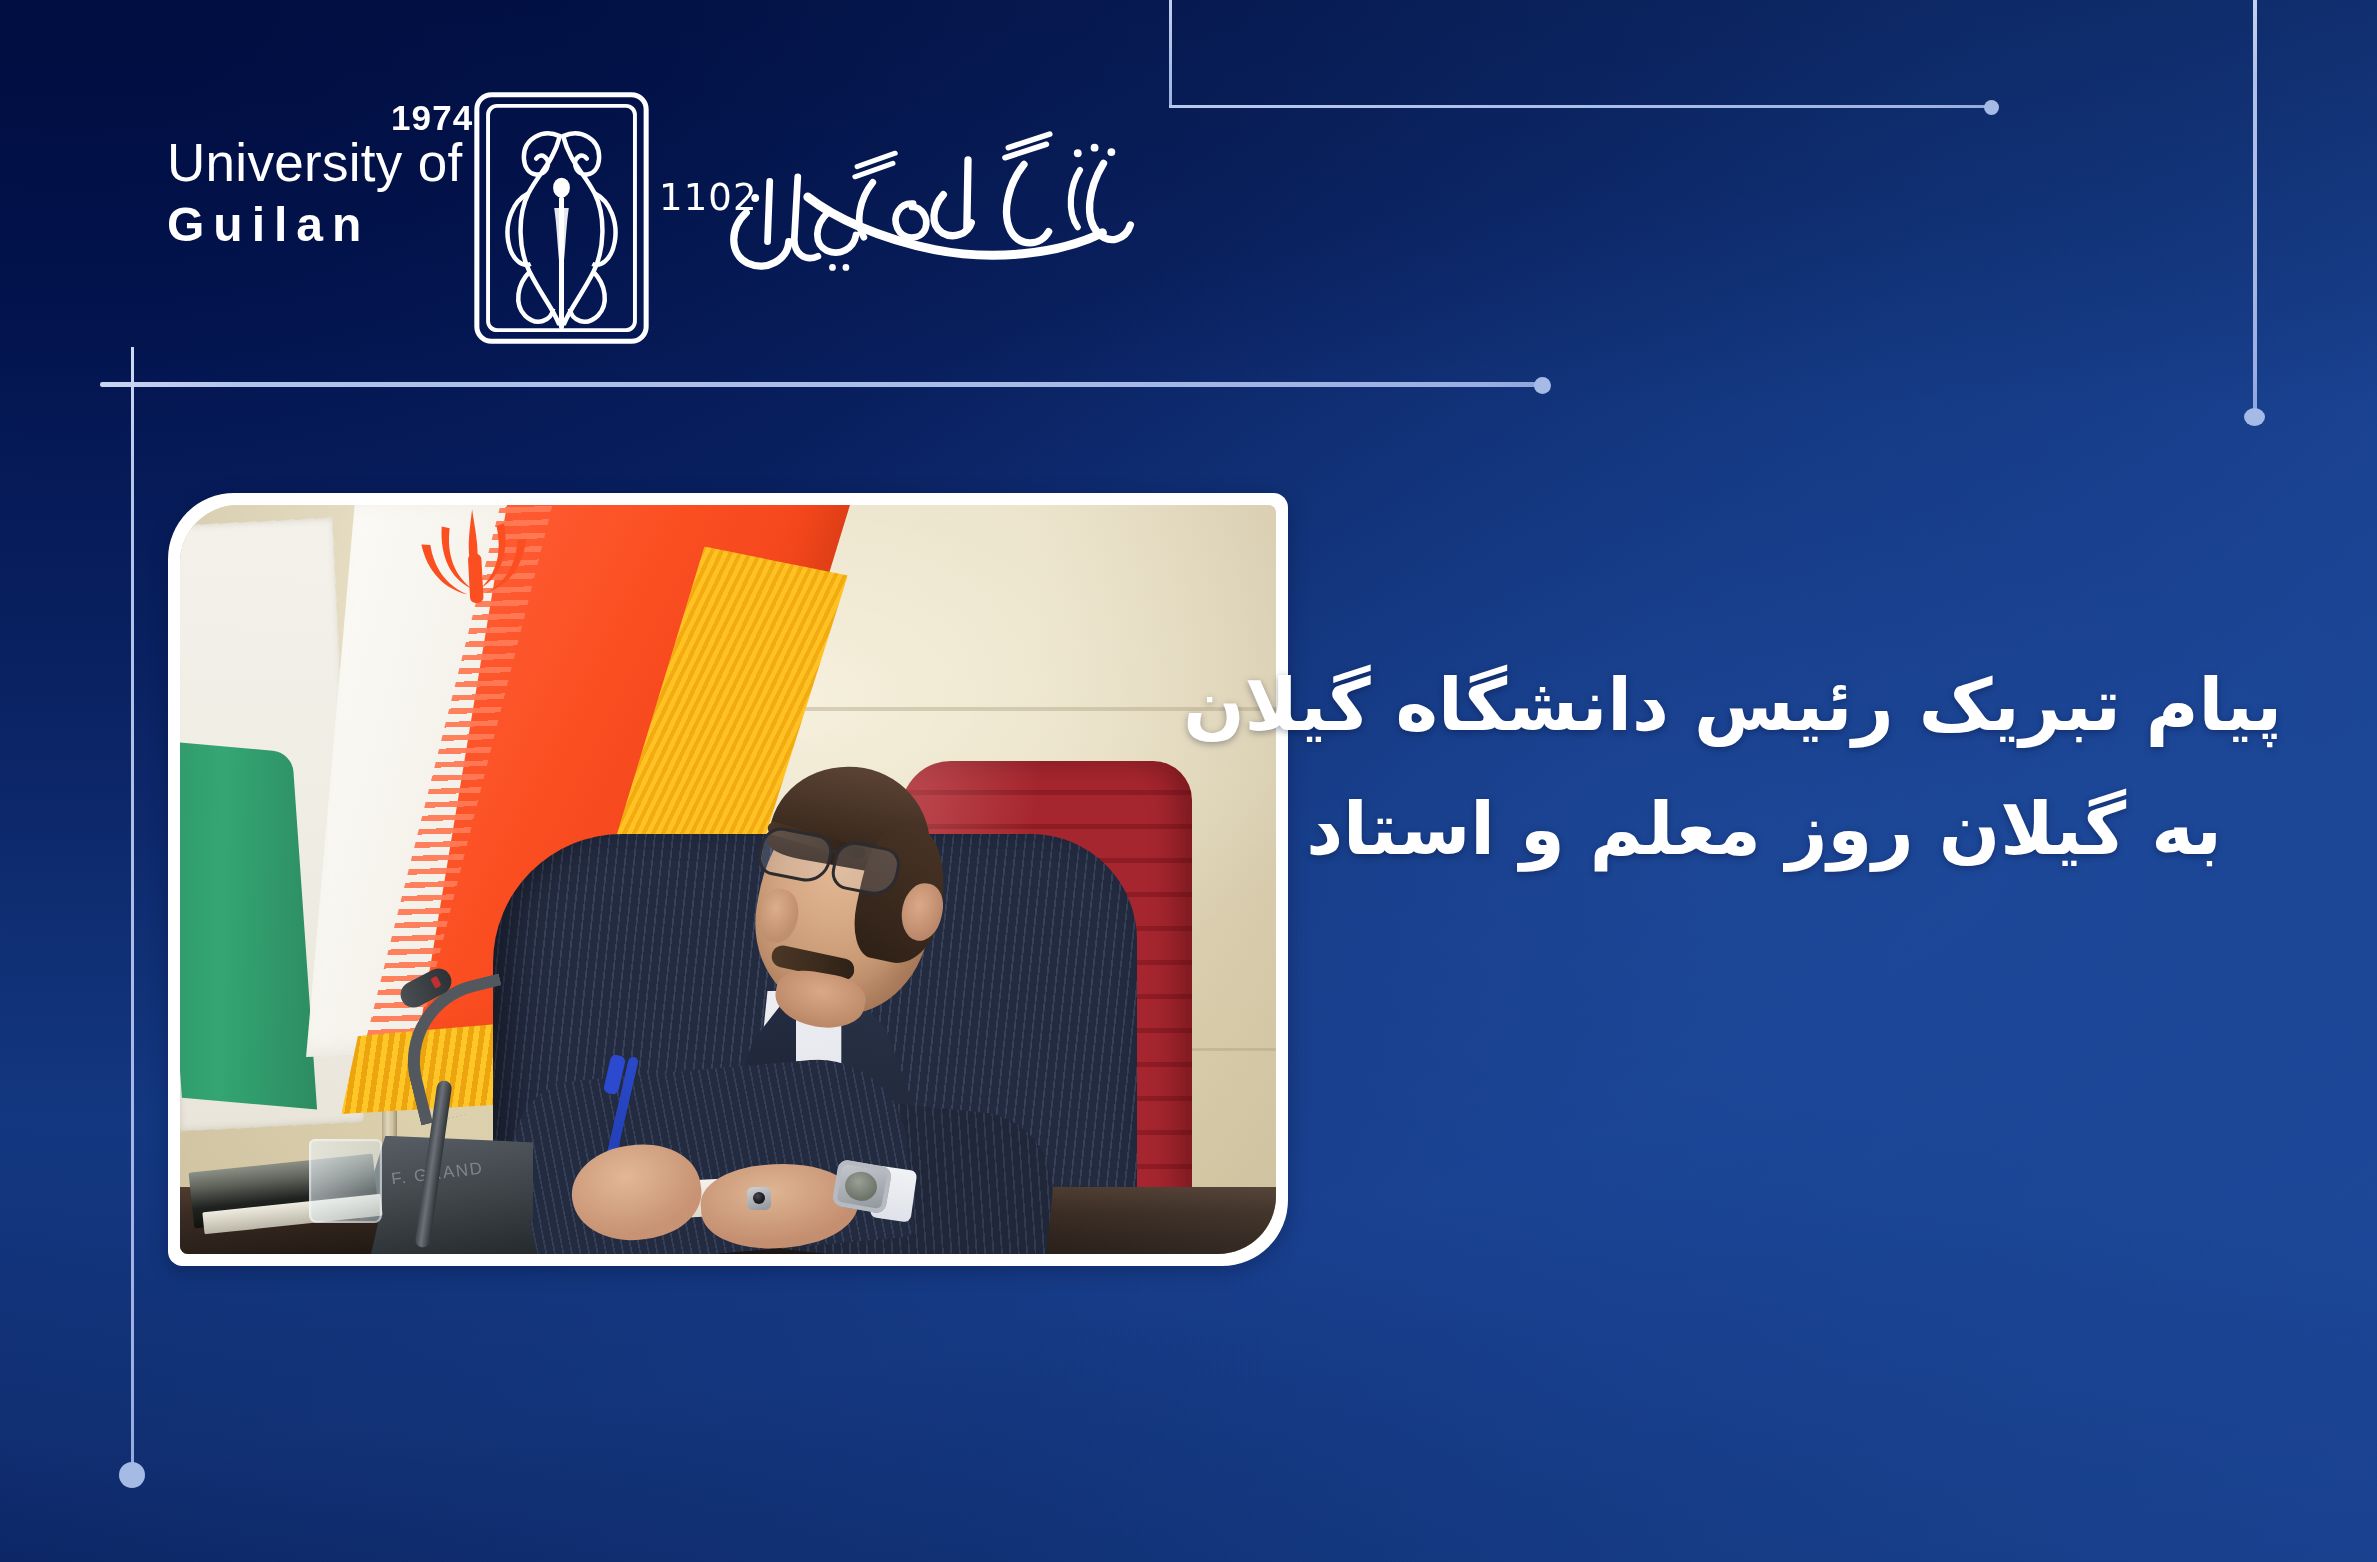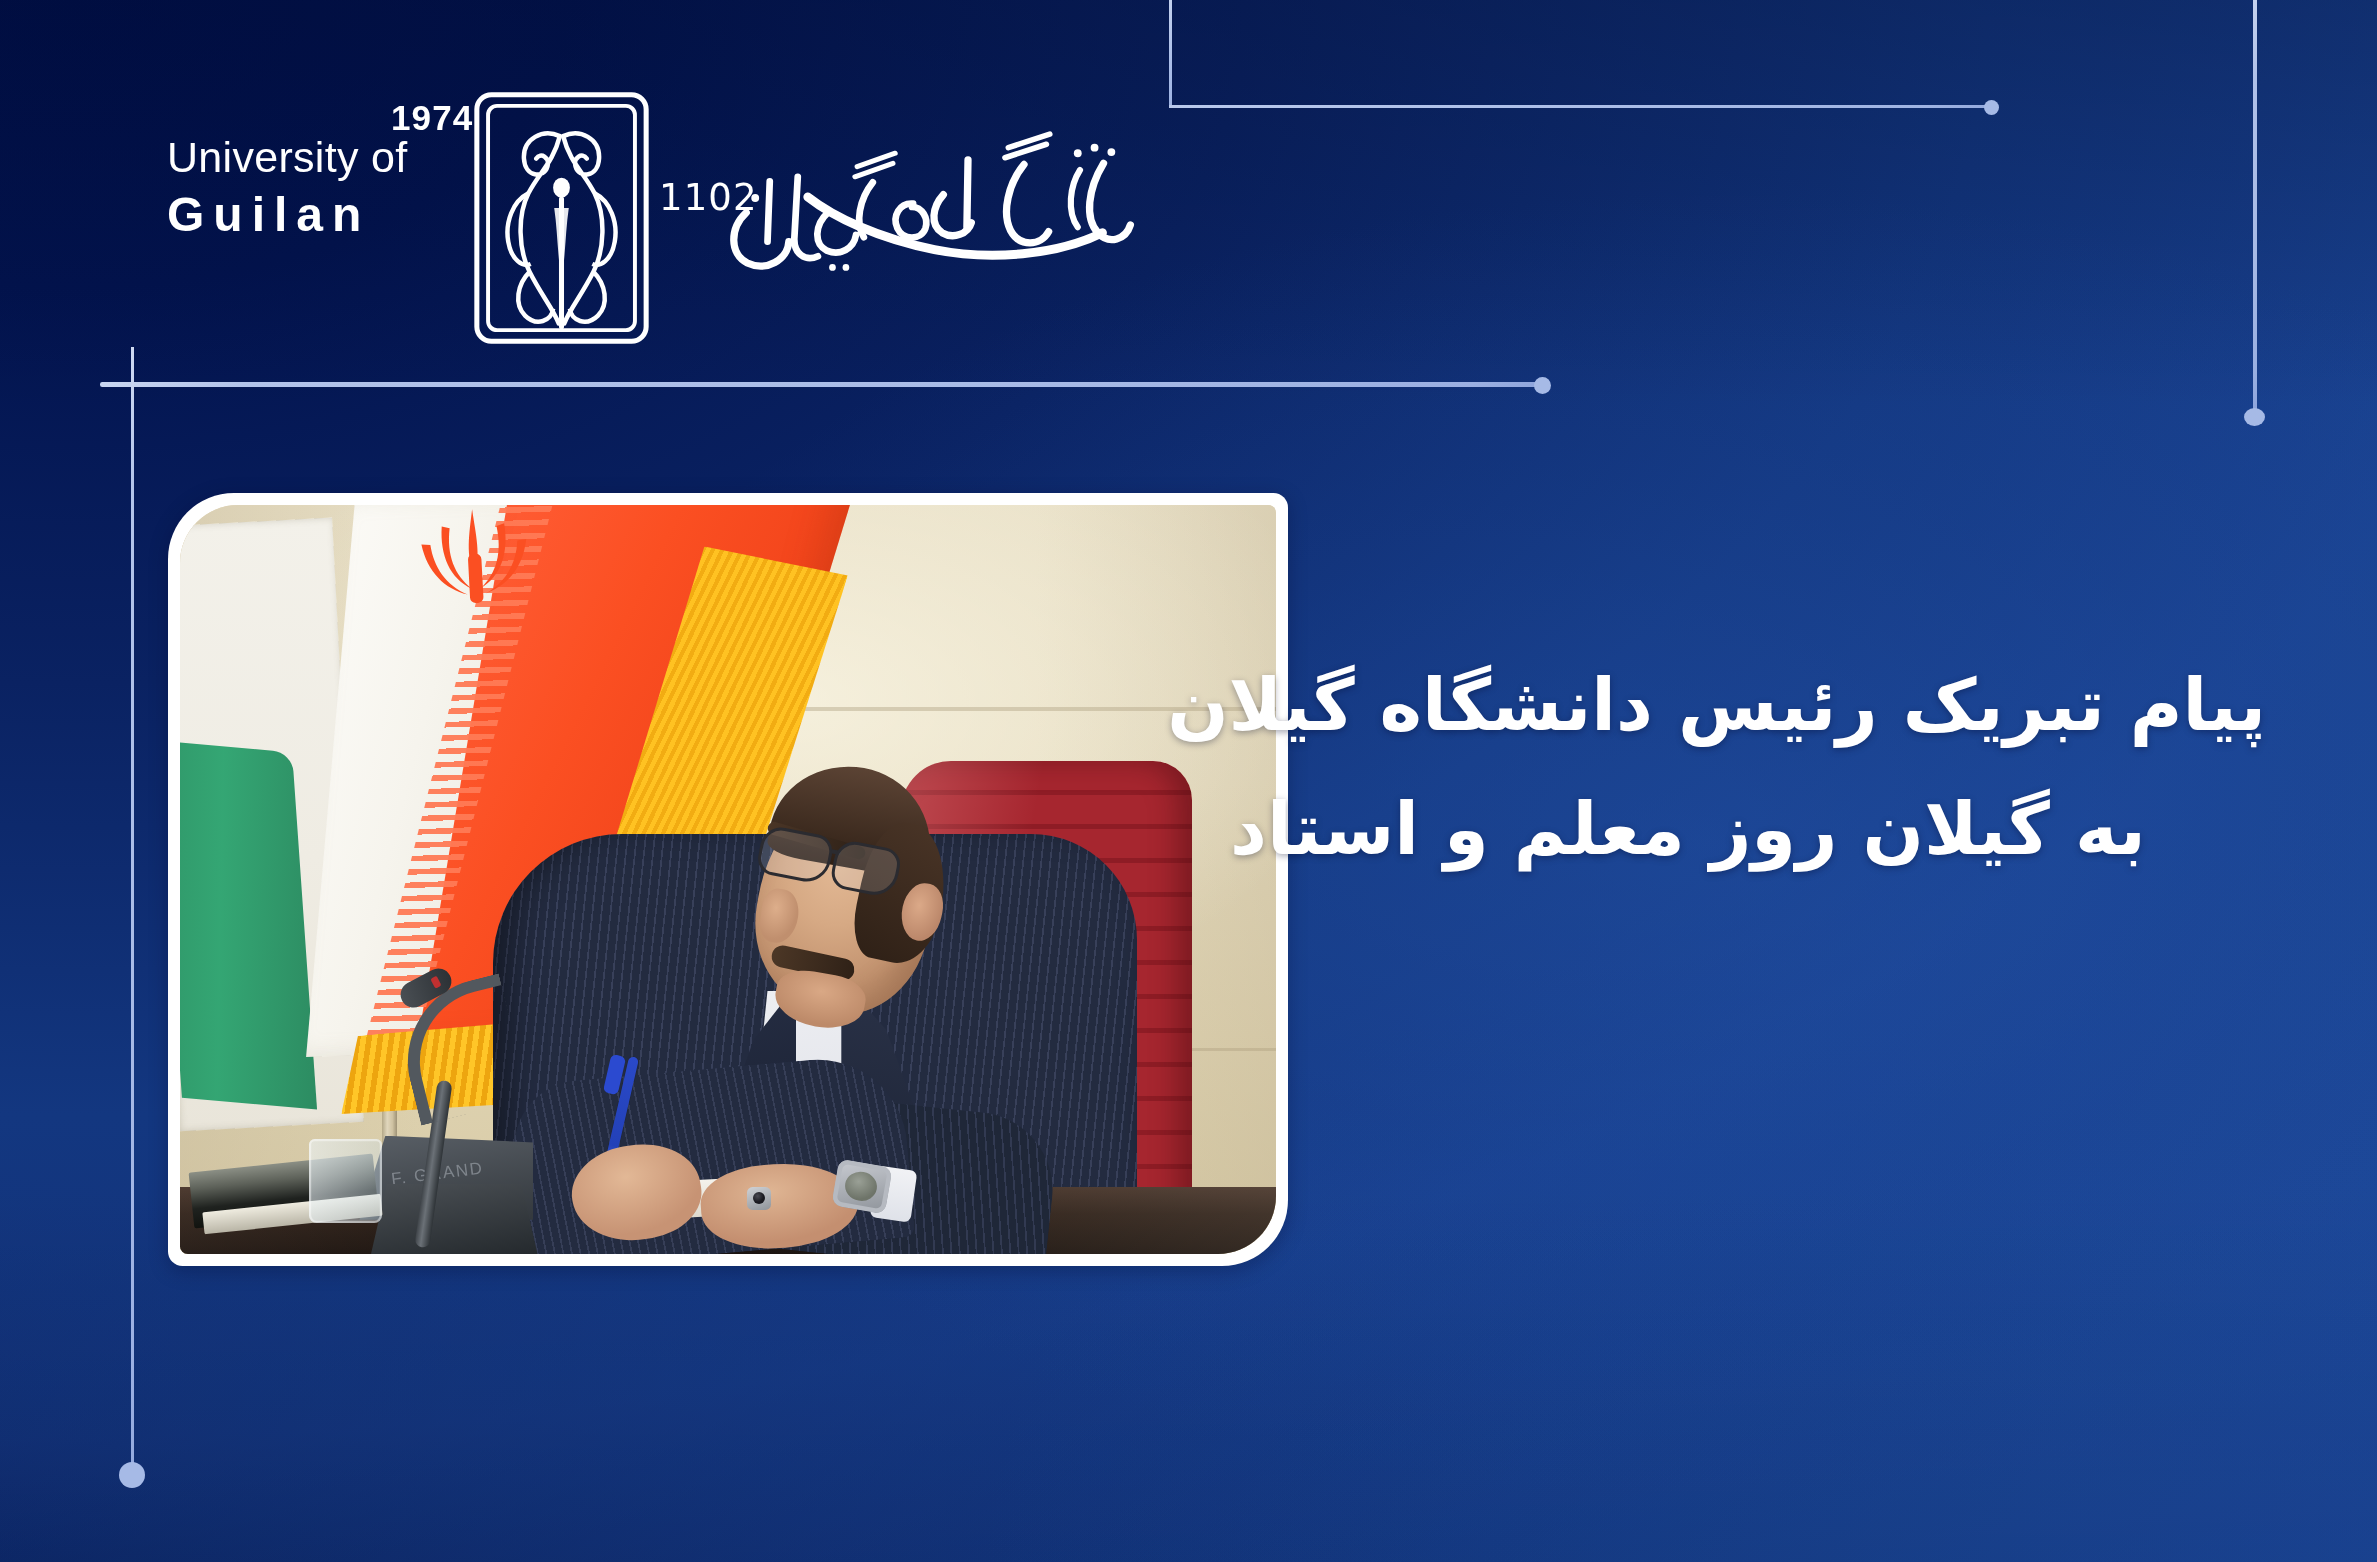--- a/index.html
+++ b/index.html
@@ -66,21 +66,21 @@
   #logo-en{
     position:absolute;left:0;top:28px;width:313px;color:#ffffff;
     text-align:left;line-height:1;
   }
   #logo-year-en{
     position:absolute;left:224px;top:-10px;
     font-size:35px;font-weight:700;letter-spacing:1.1px;color:#fff;
     font-family:"Liberation Sans",sans-serif;
   }
   #logo-univ{
-    font-size:43px;font-weight:400;letter-spacing:0.3px;
+    font-size:53px;font-weight:400;letter-spacing:0.3px;
     font-family:"Liberation Sans",sans-serif;white-space:nowrap;
   }
   #logo-guilan{
     margin-top:12.3px;font-size:48px;font-weight:700;letter-spacing:9px;
     font-family:"Liberation Sans",sans-serif;
   }
   
   #logo-emblem{position:absolute;left:302px;top:-19px;width:185px;height:258px;}
   
   #logo-year-fa{
@@ -393,22 +393,22 @@
   }
   .glass{
     position:absolute;left:129px;bottom:31px;width:73px;height:84px;
     background:linear-gradient(100deg,rgba(236,244,248,.62),rgba(198,216,226,.38));
     border-radius:5.6px 5.6px 7.8px 7.8px;
     box-shadow:inset 0 0 0 2.2px rgba(255,255,255,.45);
   }
 
   
   #headline{
-    position:absolute;right:111px;top:644px;width:1036px;
-    text-align:left;direction:rtl;color:#ffffff;
+    position:absolute;right:95px;top:644px;width:1036px;
+    text-align:center;direction:rtl;color:#ffffff;
   }
   #headline .hl{
     font-family:"DejaVu Sans","Liberation Sans",sans-serif;
     font-weight:700;font-size:72px;line-height:1.72;
     letter-spacing:0px;white-space:nowrap;
     text-shadow:0 1.7px 7.8px rgba(0,8,40,.35);
   }
 
   
   #url-badge{

